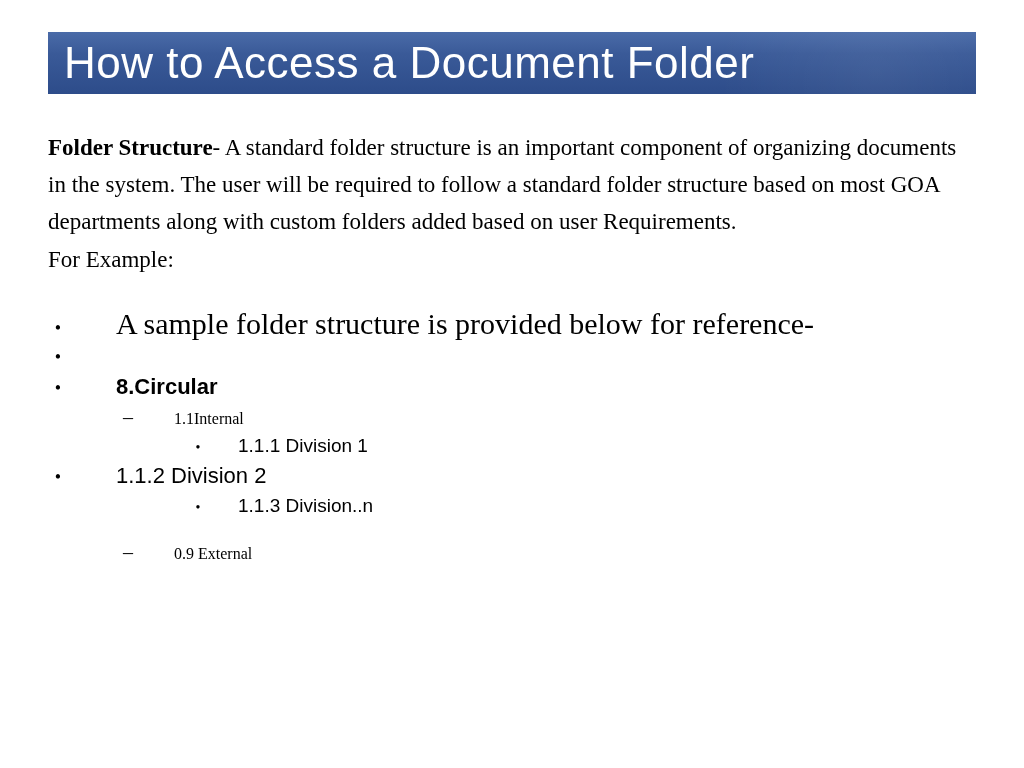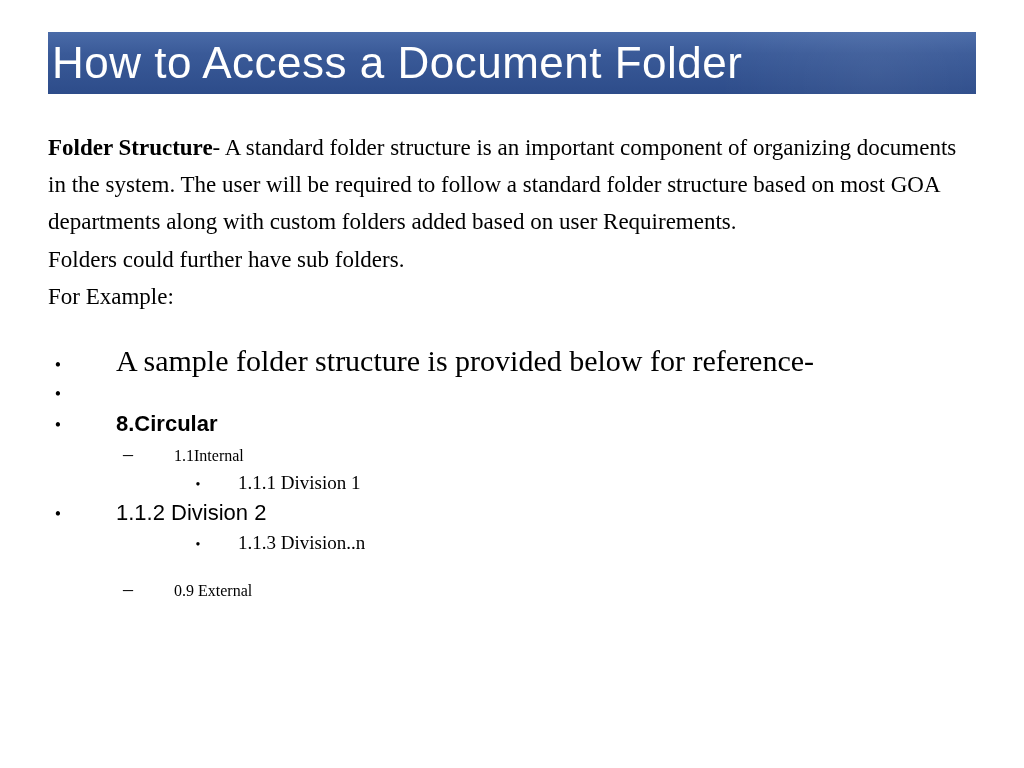--- a/index.html
+++ b/index.html
@@ -10,21 +10,21 @@
     body {
       width: 1024px;
       height: 768px;
       background: #ffffff;
       font-family: "Times New Roman", Times, serif;
       overflow: hidden;
     }
     .title-bar {
       margin: 32px 48px 0 48px;
       background: linear-gradient(to bottom, #4a6ba8 0%, #3a5a98 35%, #2d4c8a 100%);
-      padding: 6px 4px;
+      padding: 6px 16px;
       position: relative;
       overflow: hidden;
     }
     .title-bar::before {
       content: "";
       position: absolute;
       right: -60px;
       top: -120px;
       width: 320px;
       height: 320px;
@@ -110,41 +110,40 @@
       color: #000;
     }
     .lvl3 {
       margin-left: 140px;
     }
     .lvl3 .bullet-round {
       margin-right: 30px;
       font-size: 14px;
     }
     .lvl3-text {
-      font-family: Liberation Serif, serif;
+      font-family: Liberation Sans, sans-serif;
       font-size: 19px;
       color: #000;
     }
     .spacer-med {
       height: 18px;
     }
   </style>
 </head>
 <body>
 
 <div class="title-bar">
   <div class="title-text">How to Access a Document Folder</div>
 </div>
 
 <div class="content">
 
   <p class="paragraph">
     <span class="bold-lead">Folder Structure</span><span>- A standard folder structure is an important component of organizing documents in the system. The user will be required to follow a standard folder structure based on most GOA departments  along with custom folders added based on user Requirements.</span>
   </p>
-  <p class="para-line">Folders could further have sub folders.</p>
   <p class="para-line">For Example:</p>
 
   <div class="list-area">
 
     <div class="list-row lvl1">
       <span class="bullet-round">•</span>
       <span class="lvl1-text">A sample folder structure is provided below for reference-</span>
     </div>
 
     <div class="list-row lvl1">

